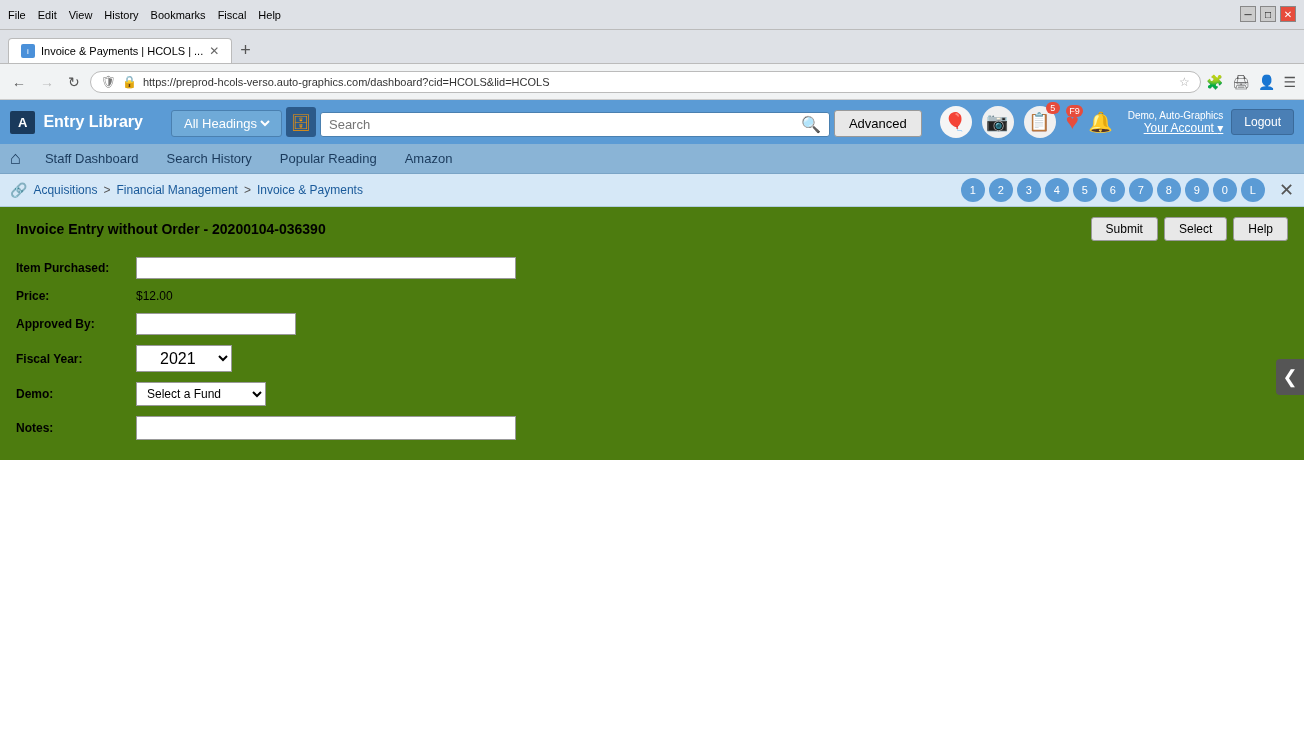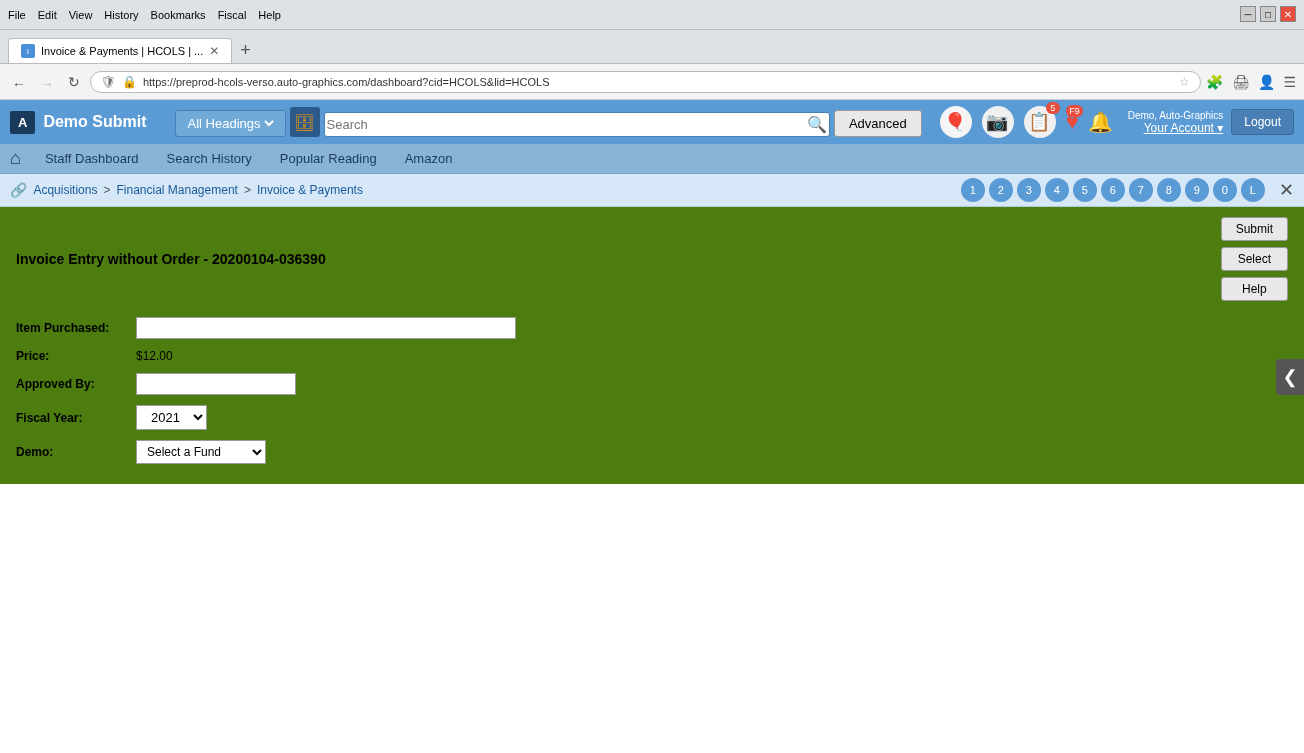--- a/index.html
+++ b/index.html
@@ -152,21 +152,21 @@
       display: flex; align-items: center; justify-content: center;
       font-size: 16px; border-radius: 3px; cursor: pointer;
     }
     .search-input-wrap {
       flex: 1;
       background: white;
       border: 1px solid #4a80b0;
       border-radius: 3px;
       display: flex;
       align-items: center;
-      padding: 2px 2px;
+      padding: 2px 8px;
     }
     .search-input-wrap input {
       border: none; outline: none; width: 100%; font-size: 13px;
     }
     .search-btn {
       background: none; border: none; cursor: pointer; color: #444; font-size: 16px;
     }
     .advanced-btn {
       background: #e8e8e8;
       border: 1px solid #999;
@@ -293,21 +293,21 @@
     .form-title {
       font-size: 14px;
       font-weight: bold;
       color: #000;
       margin-bottom: 16px;
       display: flex;
       align-items: center;
       justify-content: space-between;
     }
     .form-title-actions {
-      display: flex; gap: 6px; flex-direction: column;
+      display: flex; gap: 6px;
     }
     .action-btn {
       background: #e8e8e8;
       border: 1px solid #999;
       border-radius: 3px;
       padding: 4px 14px;
       font-size: 12px;
       cursor: pointer;
     }
     .form-table {
@@ -335,22 +335,22 @@
     .input-long { width: 380px; }
     .input-medium { width: 160px; }
     .input-notes { width: 380px; height: 24px; }
     .price-text {
       font-size: 12px;
       color: #000;
       text-align: center;
     }
     .fiscal-select {
       border: 1px solid #999;
-      padding: 3px 10px;
-      font-size: 13px;
+      padding: 3px 19px;
+      font-size: 16px;
       background: white;
     }
     .fund-select {
       border: 1px solid #999;
       padding: 3px 6px;
       font-size: 12px;
       background: white;
       min-width: 130px;
     }
 
@@ -411,21 +411,21 @@
   <div class="browser-right-icons">
     <button class="browser-icon-btn">🧩</button>
     <button class="browser-icon-btn">🖨</button>
     <button class="browser-icon-btn">👤</button>
     <button class="browser-icon-btn">☰</button>
   </div>
 </div>
 
 <div class="app-header">
   <div class="app-logo">A</div>
-  <div class="app-title">Demo Submit</div>
+  <div class="app-title">Entry Library</div>
 
   <div class="search-bar-container">
     <div class="heading-select">
       <select>
         <option>All Headings</option>
       </select>
     </div>
     <div class="db-icon">🗄</div>
     <div class="search-input-wrap">
       <input type="text" placeholder="Search" style="">
@@ -523,16 +523,20 @@
       <select class="fiscal-select">
         <option>2021</option>
       </select>
     </div>
     <div class="form-row">
       <div class="form-label">Demo:</div>
       <select class="fund-select">
         <option>Select a Fund</option>
       </select>
     </div>
+    <div class="form-row">
+      <div class="form-label">Notes:</div>
+      <input class="form-input input-notes" type="text" style="">
+    </div>
   </div>
 </div>
 
 <div class="back-arrow">❮</div>
 
 </body></html>

